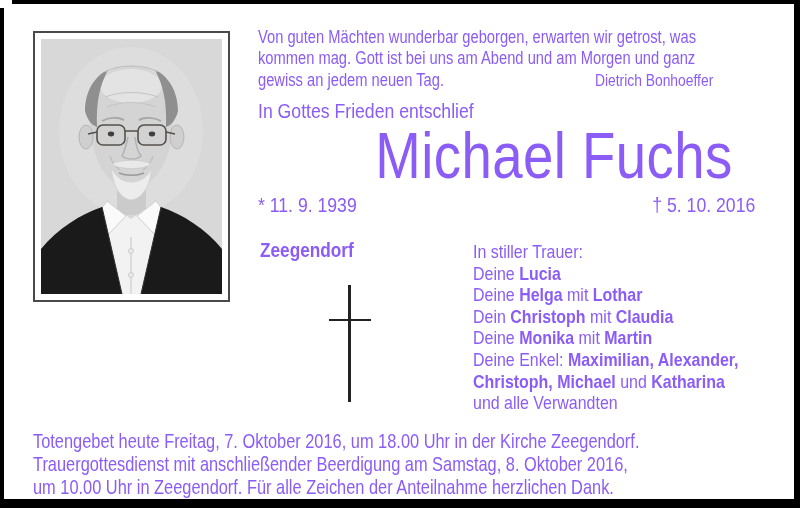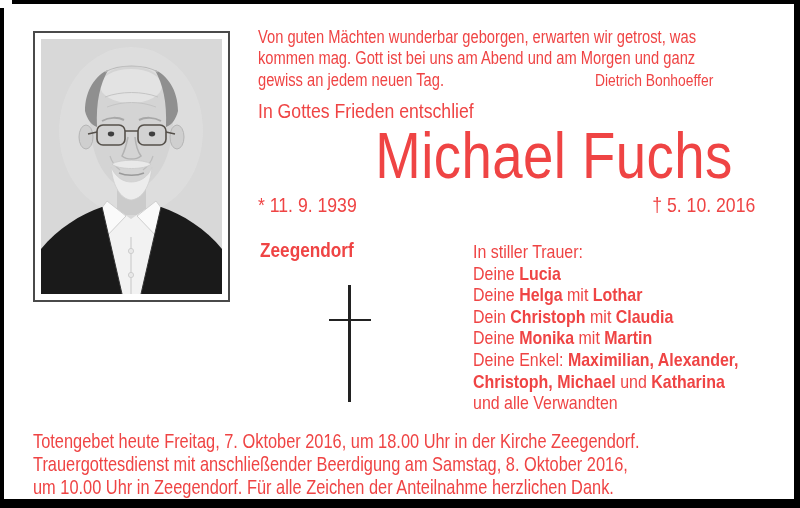--- a/index.html
+++ b/index.html
@@ -1,18 +1,18 @@
 <!DOCTYPE html>
 <html><head>
 <meta charset="utf-8">
 <style>
   html,body{margin:0;padding:0;background:#ffffff;}
   .page{
     position:relative;width:800px;height:508px;background:#ffffff;overflow:hidden;
-    font-family:"Liberation Sans","DejaVu Sans",sans-serif;color:#ef4444;
+    font-family:"Liberation Sans","DejaVu Sans",sans-serif;color:#8b5cf6;
   }
   .strip{position:absolute;background:#000000;}
   
   .cond{transform:scaleX(0.84);transform-origin:0 0;white-space:nowrap;}
   .cond-c{transform:scaleX(0.84);transform-origin:50% 0;white-space:nowrap;}
   .cond-xtra{transform:scaleX(0.78);transform-origin:0 0;white-space:nowrap;}
 
   
   .photo-frame{
     position:absolute;left:33px;top:31px;width:197px;height:271px;

